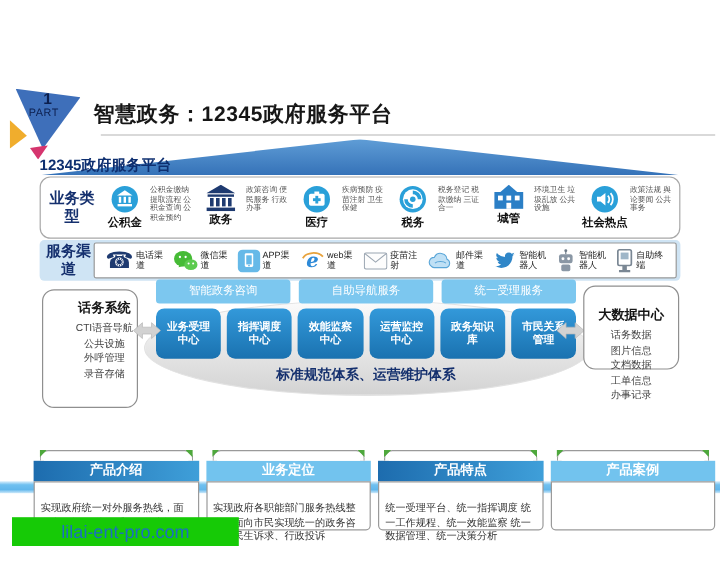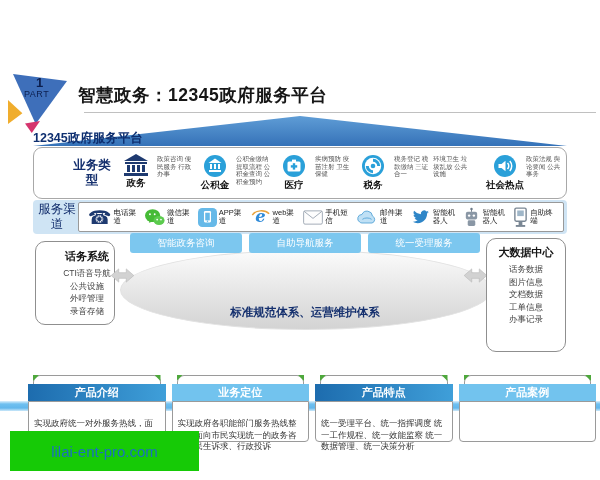--- a/index.html
+++ b/index.html
@@ -25,31 +25,31 @@
         clip-path:polygon(0 100%,50% 0,100% 100%);
         background:linear-gradient(180deg,#5f9dd6 0%,#3572b8 100%);z-index:1;}
   .roof-label{position:absolute;left:33px;top:130px;width:534px;text-align:left;
               font-size:12.5px;font-weight:bold;color:#0e2f70;z-index:2;}
 
   
   .biz-row{position:absolute;left:33px;top:147px;width:534px;height:52px;background:#fff;
            border:1px solid #a8a8a8;border-radius:9px;display:flex;align-items:flex-start;
            z-index:3;padding:0 2px;box-sizing:border-box;}
   .biz-label{width:48px;text-align:center;font-size:12.5px;font-weight:bold;color:#15306e;
-             line-height:15px;flex:none;align-self:center;margin-left:32px;}
+             line-height:15px;flex:none;align-self:center;}
   .biz-item{flex:1;display:flex;align-items:flex-start;padding-top:6px;}
   .biz-ic{width:40px;text-align:center;flex:none;}
   .biz-ic svg{display:block;margin:0 auto;}
   .biz-name{font-size:9.5px;font-weight:bold;color:#111;display:block;margin-top:1px;white-space:nowrap;}
   .biz-desc{font-size:6.5px;color:#555;line-height:7.5px;width:38px;margin-left:1px;margin-top:1px;}
 
   
   .chan-band{position:absolute;left:33px;top:200px;width:534px;height:34px;background:#cfe4f4;
              border-radius:4px;display:flex;align-items:center;z-index:2;padding:0 3px;box-sizing:border-box;}
-  .chan-label{width:42px;text-align:center;font-size:12.5px;font-weight:normal;color:#15306e;line-height:15px;flex:none;}
+  .chan-label{width:42px;text-align:center;font-size:12.5px;font-weight:bold;color:#15306e;line-height:15px;flex:none;}
   .chan-inner{flex:1;height:28px;background:#fff;border:1px solid #999;border-radius:2px;
               display:flex;align-items:center;justify-content:space-evenly;padding:0 2px;}
   .chan-item{display:flex;align-items:center;}
   .chan-item .ic{margin-right:2px;display:flex;align-items:center;}
   .chan-name{font-size:7.5px;color:#222;line-height:8.5px;width:24px;}
   .glyph-phone{font-size:19px;line-height:19px;color:#1e3a70;}
 
   
   .platform{position:absolute;left:120px;top:250px;width:370px;height:78px;
             background:linear-gradient(180deg,#fbfbfb,#d3d3d3);border:1px solid #e2e2e2;
@@ -60,22 +60,22 @@
   .center-row{position:absolute;left:130px;top:257px;width:350px;display:flex;gap:5px;z-index:2;}
   .center-box{flex:1;height:42px;background:linear-gradient(180deg,#3399da,#1a72b0);border-radius:7px;
               color:#fff;font-size:9px;font-weight:bold;display:flex;align-items:center;justify-content:center;
               text-align:center;padding:2px 7px;box-sizing:border-box;line-height:11px;}
   .foundation{position:absolute;left:130px;top:305px;width:350px;text-align:center;
               font-size:11.5px;font-weight:bold;color:#15306e;z-index:2;}
 
   
   .side-box{position:absolute;background:#fff;border:1.5px solid #8f8f8f;border-radius:10px;
             z-index:2;text-align:center;box-sizing:border-box;}
-  .call-box{left:35px;top:241px;width:80px;height:84px;padding-top:7px;padding-left:24px;}
-  .data-box{left:486px;top:238px;width:80px;height:114px;padding-top:6px;}
+  .call-box{left:35px;top:241px;width:80px;height:99px;padding-top:7px;padding-left:24px;}
+  .data-box{left:486px;top:238px;width:80px;height:70px;padding-top:16px;}
   .side-title{font-size:11px;font-weight:bold;color:#151515;margin-bottom:3px;}
   .side-item{font-size:8.5px;color:#444;line-height:12.5px;}
   .conn{position:absolute;z-index:2;}
   .conn-left{left:111px;top:267px;}
   .conn-right{left:464px;top:267px;}
 
   
   .products{position:absolute;left:28px;top:334px;width:568px;display:flex;gap:6px;z-index:2;margin-top:41px;}
   .product{flex:1;position:relative;}
   .p-tab{height:8px;margin:0 5px;border:1px solid #9a9a9a;border-bottom:none;
@@ -85,21 +85,21 @@
   .corner.r{right:-1px;clip-path:polygon(0 0,100% 0,100% 100%);}
   .p-head{height:17px;line-height:17px;text-align:center;color:#fff;font-size:11px;font-weight:bold;}
   .head-a{background:linear-gradient(90deg,#1d6cae,#3f9fd9);}
   .head-b{background:#72c3ee;}
   .p-body{border:1px solid #9a9a9a;border-radius:0 0 4px 4px;background:#fff;height:41px;
           padding:16px 5px;font-size:8.5px;color:#333;line-height:11.5px;box-sizing:border-box;}
 
   .bar{position:absolute;left:0;top:401px;width:600px;height:10px;
        background:linear-gradient(180deg,#ddf0fc 0%,#6fc0f0 30%,#62b7ec 70%,#cde9fa 100%);}
 
-  .watermark{position:absolute;left:10px;top:431px;width:189px;height:40px;background:#16ca06;
+  .watermark{position:absolute;left:10px;top:431px;width:189px;height:24px;background:#16ca06;
              display:flex;align-items:center;justify-content:center;z-index:4;}
   .watermark span{font-size:15px;color:#1b6fc0;}
 </style>
 </head>
 <body>
 
 <div id="slide">
 
   <div class="part-badge">
     <div class="tri-blue"></div>
@@ -110,20 +110,37 @@
   </div>
 
   <div class="slide-title">智慧政务：12345政府服务平台</div>
   <div class="title-rule"></div>
 
   <div class="roof"></div>
   <div class="roof-label">12345政府服务平台</div>
 
   <div class="biz-row">
     <div class="biz-label">业务类型</div>
+
+    <div class="biz-item">
+      <div class="biz-ic">
+        <span>
+          <svg width="24" height="24" viewBox="0 0 24 24">
+              <circle cx="12" cy="12" r="11" fill="#2aa0d9"></circle>
+              <path d="M12 4.5l6.5 4.5h-13z" fill="#fff"></path>
+              <rect x="7" y="10" width="2" height="5" fill="#fff"></rect>
+              <rect x="11" y="10" width="2" height="5" fill="#fff"></rect>
+              <rect x="15" y="10" width="2" height="5" fill="#fff"></rect>
+              <rect x="6" y="16" width="12" height="2" fill="#fff"></rect>
+            </svg>
+        </span>
+        <span class="biz-name">公积金</span>
+      </div>
+      <span class="biz-desc">公积金缴纳 提取流程 公积金查询 公积金预约</span>
+    </div>
 
     <div class="biz-item">
       <div class="biz-ic">
         <span>
           <svg width="24" height="22" viewBox="0 0 24 22">
               <g fill="#1e3a70">
                 <path d="M12 0 L24 7 L0 7 Z"></path>
                 <rect x="1" y="8" width="22" height="2"></rect>
                 <rect x="3" y="11" width="3" height="7"></rect>
                 <rect x="8" y="11" width="3" height="7"></rect>
@@ -136,37 +153,20 @@
         <span class="biz-name">政务</span>
       </div>
       <span class="biz-desc">政策咨询 便民服务 行政办事</span>
     </div>
 
     <div class="biz-item">
       <div class="biz-ic">
         <span>
           <svg width="24" height="24" viewBox="0 0 24 24">
               <circle cx="12" cy="12" r="11" fill="#2aa0d9"></circle>
-              <path d="M12 4.5l6.5 4.5h-13z" fill="#fff"></path>
-              <rect x="7" y="10" width="2" height="5" fill="#fff"></rect>
-              <rect x="11" y="10" width="2" height="5" fill="#fff"></rect>
-              <rect x="15" y="10" width="2" height="5" fill="#fff"></rect>
-              <rect x="6" y="16" width="12" height="2" fill="#fff"></rect>
-            </svg>
-        </span>
-        <span class="biz-name">公积金</span>
-      </div>
-      <span class="biz-desc">公积金缴纳 提取流程 公积金查询 公积金预约</span>
-    </div>
-
-    <div class="biz-item">
-      <div class="biz-ic">
-        <span>
-          <svg width="24" height="24" viewBox="0 0 24 24">
-              <circle cx="12" cy="12" r="11" fill="#2aa0d9"></circle>
               <rect x="10" y="5.6" width="4" height="2.6" fill="#fff"></rect>
               <rect x="5.5" y="7.5" width="13" height="10" rx="1.5" fill="#fff"></rect>
               <rect x="10.8" y="9.2" width="2.4" height="6.4" fill="#2aa0d9"></rect>
               <rect x="8.8" y="11.2" width="6.4" height="2.4" fill="#2aa0d9"></rect>
             </svg>
         </span>
         <span class="biz-name">医疗</span>
       </div>
       <span class="biz-desc">疾病预防 疫苗注射 卫生保健</span>
     </div>
@@ -181,20 +181,33 @@
               <path d="M12 19.2A7.2 7.2 0 0 1 4.8 12h3a4.2 4.2 0 0 0 4.2 4.2z" fill="#2aa0d9"></path>
               <circle cx="12" cy="12" r="2.3" fill="#2aa0d9"></circle>
             </svg>
         </span>
         <span class="biz-name">税务</span>
       </div>
       <span class="biz-desc">税务登记 税款缴纳 三证合一</span>
     </div>
 
     <div class="biz-item">
+      <div class="biz-ic">
+        <span>
+          <svg width="26" height="21" viewBox="0 0 26 21">
+              <rect x="1" y="6" width="24" height="14" fill="#2b7fc6"></rect>
+              <path d="M13 0 L20 6 H6 Z" fill="#2b7fc6"></path>
+              <rect x="4" y="9" width="4" height="4" fill="#fff"></rect>
+              <rect x="11" y="9" width="4" height="4" fill="#fff"></rect>
+              <rect x="18" y="9" width="4" height="4" fill="#fff"></rect>
+              <rect x="11" y="15" width="4" height="5" fill="#fff"></rect>
+            </svg>
+        </span>
+        <span class="biz-name">城管</span>
+      </div>
       <span class="biz-desc">环境卫生 垃圾乱放 公共设施</span>
     </div>
 
     <div class="biz-item">
       <div class="biz-ic">
         <span>
           <svg width="24" height="24" viewBox="0 0 24 24">
               <circle cx="12" cy="12" r="11" fill="#2aa0d9"></circle>
               <path d="M5.5 10h3l4-3.2v10.4L8.5 14h-3z" fill="#fff"></path>
               <path d="M14.5 9a4.2 4.2 0 0 1 0 6" stroke="#fff" stroke-width="1.5" fill="none"></path>
@@ -253,21 +266,21 @@
         <span class="chan-name">web渠道</span>
       </div>
 
       <div class="chan-item">
         <span class="ic">
           <svg width="20" height="15" viewBox="0 0 22 16">
               <rect x="0.7" y="0.7" width="20.6" height="14.6" rx="1.5" fill="#fdfdfd" stroke="#9aa5b1"></rect>
               <path d="M1.2 1.2l9.8 7.8 9.8-7.8" fill="none" stroke="#9aa5b1"></path>
             </svg>
         </span>
-        <span class="chan-name">手机短信</span>
+        <span class="chan-name">疫苗注射</span>
       </div>
 
       <div class="chan-item">
         <span class="ic">
           <svg width="22" height="15" viewBox="0 0 24 16">
               <path d="M4 13a4.5 4.5 0 0 1 2.5-8.3A6 6 0 0 1 18 6.5 4 4 0 0 1 17.5 14H6.5A4 4 0 0 1 4 13z" fill="#bfe0f5" stroke="#5aa6d8"></path>
               <path d="M7 10c2-2 8-2 10 0" stroke="#5aa6d8" fill="none"></path>
             </svg>
         </span>
         <span class="chan-name">邮件渠道</span>
@@ -312,20 +325,28 @@
   </div>
 
   <div class="platform"></div>
 
   <div class="layer-row">
     <div class="layer-box">智能政务咨询</div>
     <div class="layer-box">自助导航服务</div>
     <div class="layer-box">统一受理服务</div>
   </div>
 
+  <div class="center-row">
+    <div class="center-box">业务受理中心</div>
+    <div class="center-box">指挥调度中心</div>
+    <div class="center-box">效能监察中心</div>
+    <div class="center-box">运营监控中心</div>
+    <div class="center-box">政务知识库</div>
+    <div class="center-box">市民关系管理</div>
+  </div>
 
   <div class="foundation">标准规范体系、运营维护体系</div>
 
   <div class="side-box call-box">
     <div class="side-title">话务系统</div>
     <div class="side-item">CTI语音导航</div>
     <div class="side-item">公共设施</div>
     <div class="side-item">外呼管理</div>
     <div class="side-item">录音存储</div>
   </div>

